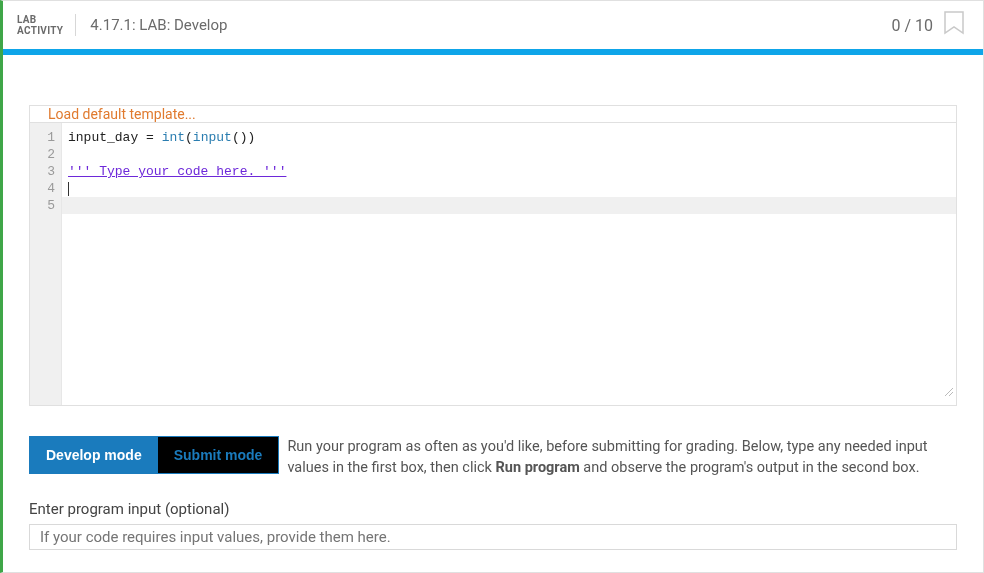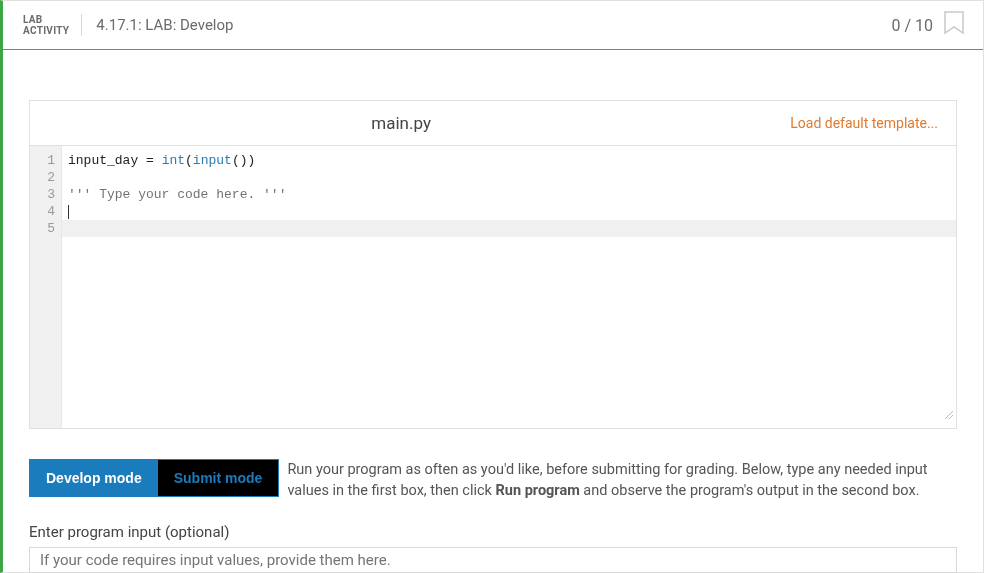--- a/index.html
+++ b/index.html
@@ -16,22 +16,22 @@
     border: 1px solid #e0e0e0;
     border-left: 3px solid #3fa648;
     width: 984px;
     height: 573px;
     background: #fff;
     position: relative;
   }
   .header {
     display: flex;
     align-items: center;
-    padding: 10px 18px 10px 16px;
-    border-bottom: 1px solid #0ea5e9;
+    padding: 10px 18px 10px 10px;
+    border-bottom: 6px solid #0ea5e9;
   }
   .badge {
     font-size: 10px;
     font-weight: 700;
     color: #6b6b6b;
     line-height: 1.1;
     padding: 0 12px 0 4px;
     border-right: 1px solid #d7d7d7;
     letter-spacing: 0.3px;
   }
@@ -109,21 +109,21 @@
     left: 0; right: 0;
     height: 17px;
     background: #f0f0f0;
     z-index: 0;
   }
   .code-line span, .code-line { position: relative; z-index: 1; }
   .tok-id { color: #222; }
   .tok-op { color: #222; }
   .tok-fn { color: #2a7db0; }
   .tok-paren { color: #222; }
-  .tok-str { color: #737373; }
+  .tok-str { color: #6d28d9; text-decoration: underline; }
   .cursor {
     display:inline-block;
     width:1px; height:14px;
     background:#333;
     vertical-align: text-bottom;
   }
   .resize {
     position:absolute;
     right:3px; bottom:3px;
     color:#bbb;
@@ -192,21 +192,20 @@
     <div class="score">0 / 10</div>
     <div class="bookmark">
       <svg width="22" height="28" viewBox="0 0 22 28">
         <path d="M2 1 H20 V22 L11 16 L2 22 Z" fill="none" stroke="#c9c9c9" stroke-width="1.5"></path>
       </svg>
     </div>
   </div>
 
   <div class="content">
     <div class="filebar">
-      <div class="filename">main.py</div>
       <div class="load-template">Load default template...</div>
     </div>
 
     <div class="editor">
       <div class="gutter">
         <div>1</div>
         <div>2</div>
         <div>3</div>
         <div>4</div>
         <div>5</div>

